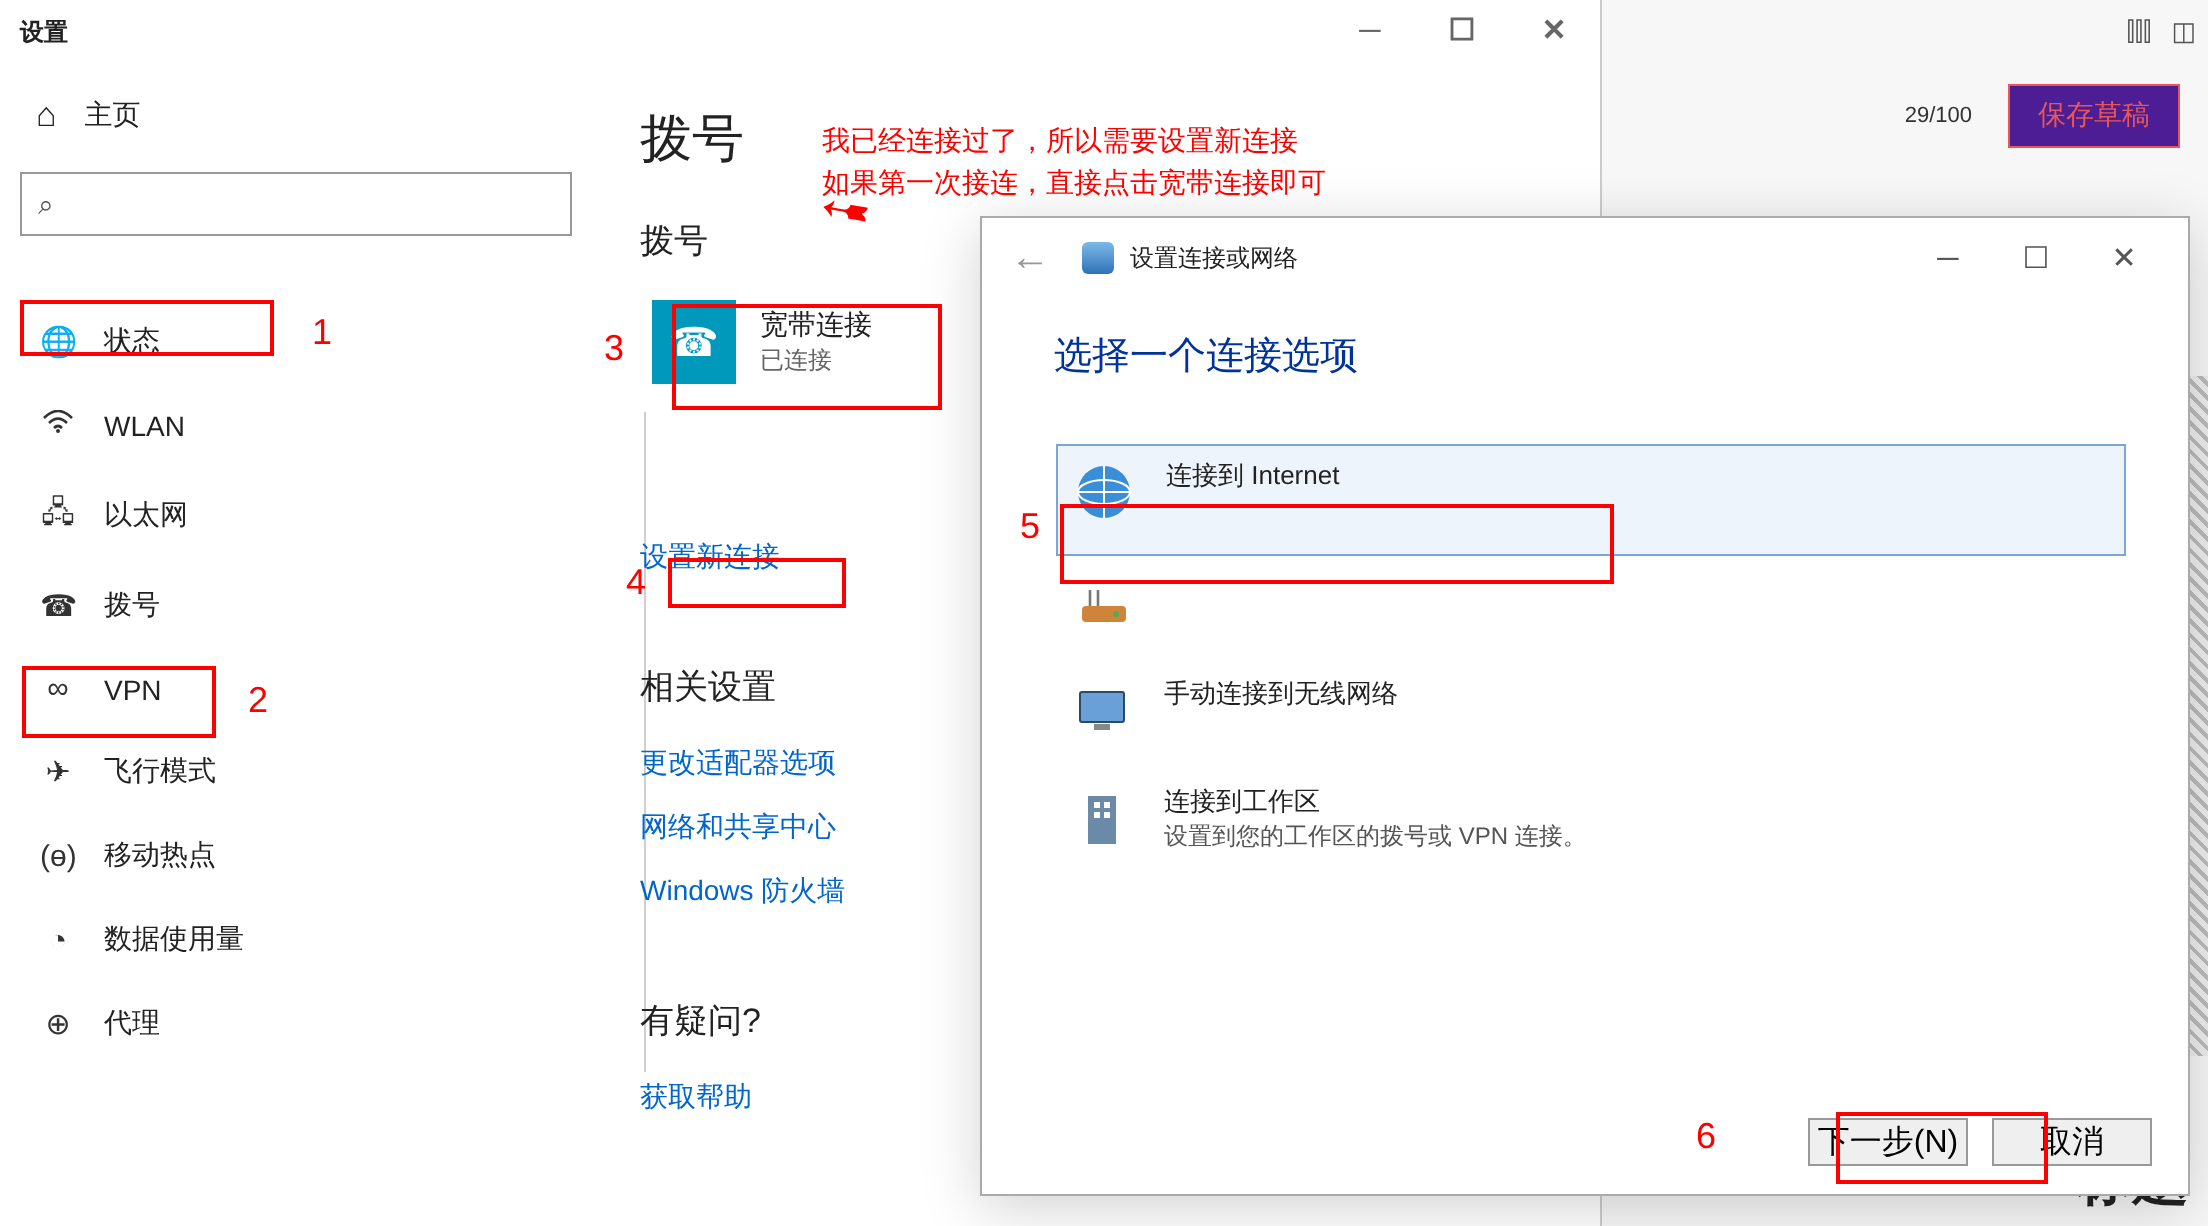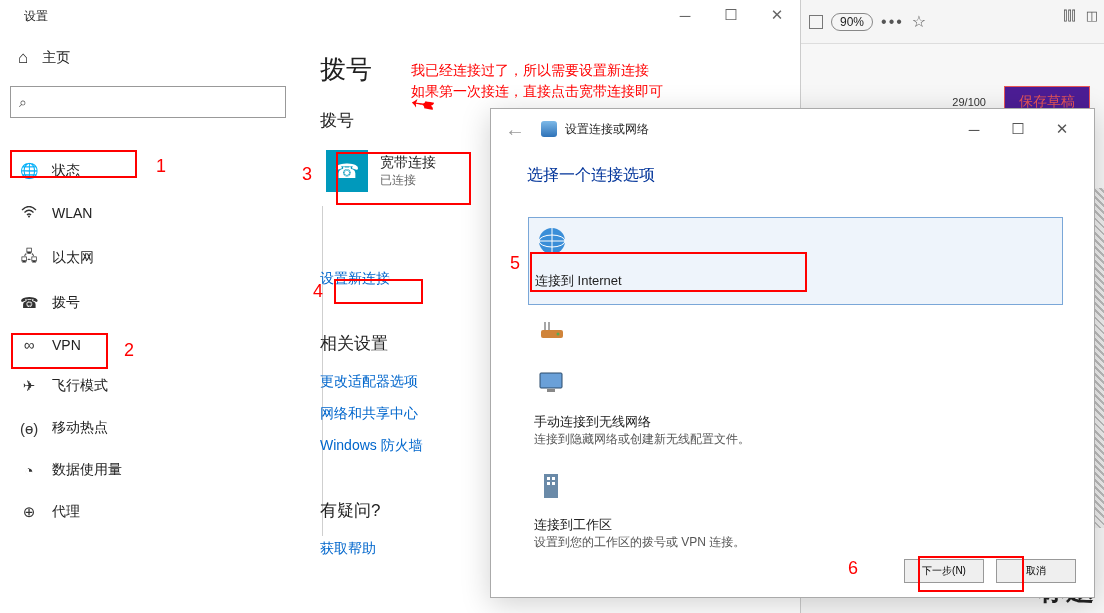--- a/index.html
+++ b/index.html
@@ -1,19 +1,19 @@
 <!DOCTYPE html>
 <html><head>
 <meta charset="utf-8">
 <style>
   * { box-sizing: border-box; margin: 0; padding: 0; }
   body { font-family: "Microsoft YaHei", "Segoe UI", sans-serif; font-size: 13px; color: #222; background: #fff; width: 1104px; height: 613px; overflow: hidden; position: relative; }
   
   .settings-window { position: absolute; left: 0; top: 0; width: 800px; height: 613px; background: #fff; }
-  .titlebar { display: flex; align-items: center; height: 32px; padding: 0 20px; }
+  .titlebar { display: flex; align-items: center; height: 32px; padding: 0 6px; font-weight: bold; }
   .titlebar .title { font-size: 12px; margin-left: 4px; }
   .win-controls { position: absolute; right: 0; top: 0; display: flex; }
   .win-btn { width: 46px; height: 30px; display: flex; align-items: center; justify-content: center; color: #666; font-size: 15px; cursor: pointer; }
   
   .settings-body { display: flex; height: calc(100% - 32px); }
   .sidebar { width: 310px; padding: 6px 10px 0 10px; }
   .home-row { display: flex; align-items: center; gap: 14px; padding: 10px 8px 18px 8px; }
   .home-row .icon { font-size: 17px; }
   .home-row .txt { font-size: 14px; }
   .search-box { display: flex; align-items: center; border: 1px solid #999; width: 276px; height: 32px; padding: 0 8px; color: #666; margin-bottom: 22px; }
@@ -53,29 +53,29 @@
   
   
   .dialog { position: absolute; left: 490px; top: 108px; width: 605px; height: 490px; background: #fff; border: 1px solid #aaa; box-shadow: 0 6px 28px rgba(0,0,0,0.18); }
   .dlg-titlebar { display:flex; align-items:center; height:40px; padding:0 10px; }
   .dlg-back { color:#999; font-size:20px; margin-right:12px; padding: 0 4px;}
   .dlg-title-icon { width:16px; height:16px; margin-right:8px; background:linear-gradient(#7db9e8,#2e72b8); border-radius:3px; display:inline-block;}
   .dlg-title { font-size:12px; }
   .dlg-wc { margin-left:auto; display:flex; }
   .dlg-wc span { width:44px; height:30px; display:flex; align-items:center; justify-content:center; color:#555; font-size:15px; cursor:pointer;}
   .dlg-body { padding: 16px 30px 0 36px; }
-  .dlg-heading { color:#003399; font-size:16px; margin-bottom: 30px; }
+  .dlg-heading { color:#003399; font-size:19px; margin-bottom: 30px; }
   .opt-list { border:1px solid transparent; }
-  .opt { display:flex; gap:14px; padding: 6px 6px 14px 6px; cursor:pointer;flex-direction:column;}
+  .opt { display:flex; gap:14px; padding: 6px 6px 14px 6px; cursor:pointer;}
   .opt .oicon { width:34px; height:34px; flex-shrink:0; display:flex; align-items:center; justify-content:center; }
   .opt .otxt .otitle { font-size:13px; }
   .opt .otxt .odesc { font-size:12px; color:#555; }
   .opt.selected { background:#eef4fb; border:1px solid #7aa7d8;}
   .dlg-buttons { position:absolute; bottom:14px; right:18px; display:flex; gap:12px;}
-  .dlg-buttons button { width:80px; height:24px; font-size:10px; border:1px solid #999; background:#efefef; cursor:pointer; font-family:inherit;}
+  .dlg-buttons button { width:80px; height:24px; font-size:16px; border:1px solid #999; background:#efefef; cursor:pointer; font-family:inherit;}
   .vsep { position:absolute; left:322px; top:206px; width:1px; height:330px; background:#cfcfcf;}
 </style>
 </head>
 <body>
 
 <div class="settings-window">
   <div class="titlebar">
     <span class="title">设置</span>
     <div class="win-controls">
       <div class="win-btn">─</div>
@@ -154,26 +154,20 @@
       <div><span class="link">网络和共享中心</span></div>
       <div><span class="link">Windows 防火墙</span></div>
       <div style="height:34px"></div>
       <div class="subhead">有疑问?</div>
       <span class="link">获取帮助</span>
     </div>
   </div>
 </div>
 
 <div class="browser-strip">
-  <div class="addr-row">
-    <span class="sq"></span>
-    <span class="circ">90%</span>
-    <span class="dots">•••</span>
-    <span class="star">☆</span>
-  </div>
   <div class="side-icons">
     <span>⫿⫿⫿</span>
     <span>◫</span>
   </div>
   <div class="doc-row">
     <span class="counter">29/100</span>
     <button class="save-btn">保存草稿</button>
   </div>
   <div class="grey-stripe"></div>
   <div class="big-cut">标题</div>
@@ -216,21 +210,20 @@
       </div>
       <div class="opt">
         <div class="oicon">
             <svg width="32" height="32">
               <rect x="5" y="7" width="22" height="15" rx="1" fill="#6aa0d8" stroke="#2a4a6a"></rect>
               <rect x="12" y="23" width="8" height="3" fill="#888"></rect>
             </svg>
           </div>
         <div class="otxt">
             <div class="otitle">手动连接到无线网络</div>
-            <div class="odesc">连接到隐藏网络或创建新无线配置文件。</div>
           </div>
       </div>
       <div class="opt">
         <div class="oicon">
             <svg width="32" height="32">
               <rect x="9" y="5" width="14" height="24" fill="#6a8aa8"></rect>
               <rect x="12" y="8" width="3" height="3" fill="#fff"></rect>
               <rect x="17" y="8" width="3" height="3" fill="#fff"></rect>
               <rect x="12" y="13" width="3" height="3" fill="#fff"></rect>
               <rect x="17" y="13" width="3" height="3" fill="#fff"></rect>

